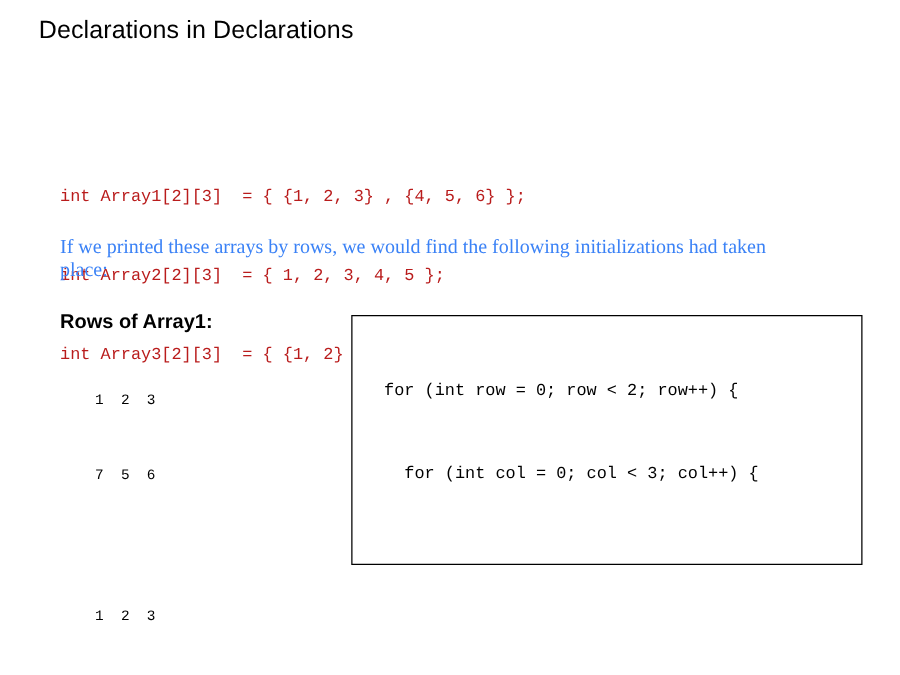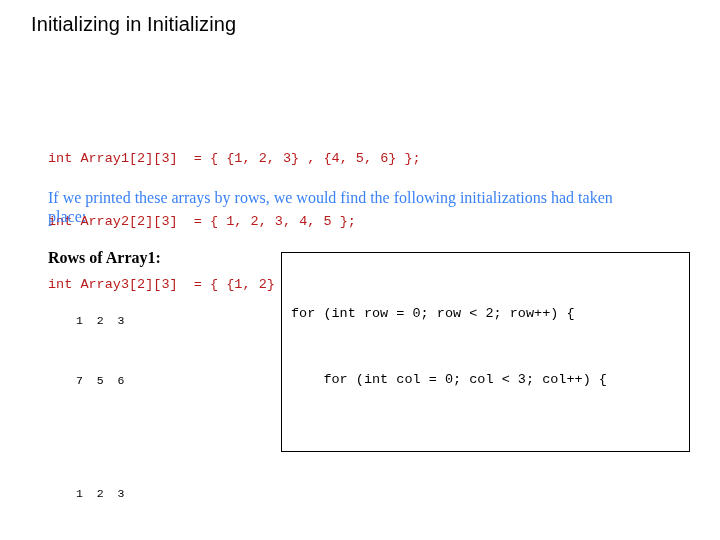--- a/index.html
+++ b/index.html
@@ -60,21 +60,21 @@
 
   
   .rows-col {
     position: absolute;
     left: 48px;
     top: 248px;
     width: 215px;
   }
   .rows-group { margin-bottom: 13px; }
   .rows-heading {
-    font-family: Liberation Serif, serif;
+    font-family: Liberation Sans, sans-serif;
     font-size: 16px;
     font-weight: bold;
     line-height: 19px;
     margin-bottom: 4px;
     white-space: pre;
   }
   .rows-values {
     font-family: "Liberation Mono", "DejaVu Sans Mono", monospace;
     font-size: 11.5px;
     line-height: 20px;
@@ -97,28 +97,28 @@
   .code-box-inner {
     position: absolute;
     left: 9px;
     top: 6px;
     font-family: "Liberation Mono", "DejaVu Sans Mono", monospace;
     font-size: 13.5px;
     line-height: 22px;
     white-space: pre;
     color: #000000;
   }
-  .code-box-inner .line { white-space: pre; }
+  .code-box-inner .line { white-space: pre; text-align: center; }
 </style>
 </head>
 <body>
 
 <div class="slide">
 
-  <div class="slide-title">Initializing in Initializing</div>
+  <div class="slide-title">Declarations in Declarations</div>
 
   <div class="decl-code">
     <div class="line">int Array1[2][3]  = { {1, 2, 3} , {4, 5, 6} };</div>
     <div class="line">int Array2[2][3]  = { 1, 2, 3, 4, 5 };</div>
     <div class="line">int Array3[2][3]  = { {1, 2} , {4 } };</div>
   </div>
 
   <div class="body-para">If we printed these arrays by rows, we would find the following initializations had taken place:</div>
 
   <div class="rows-col">

